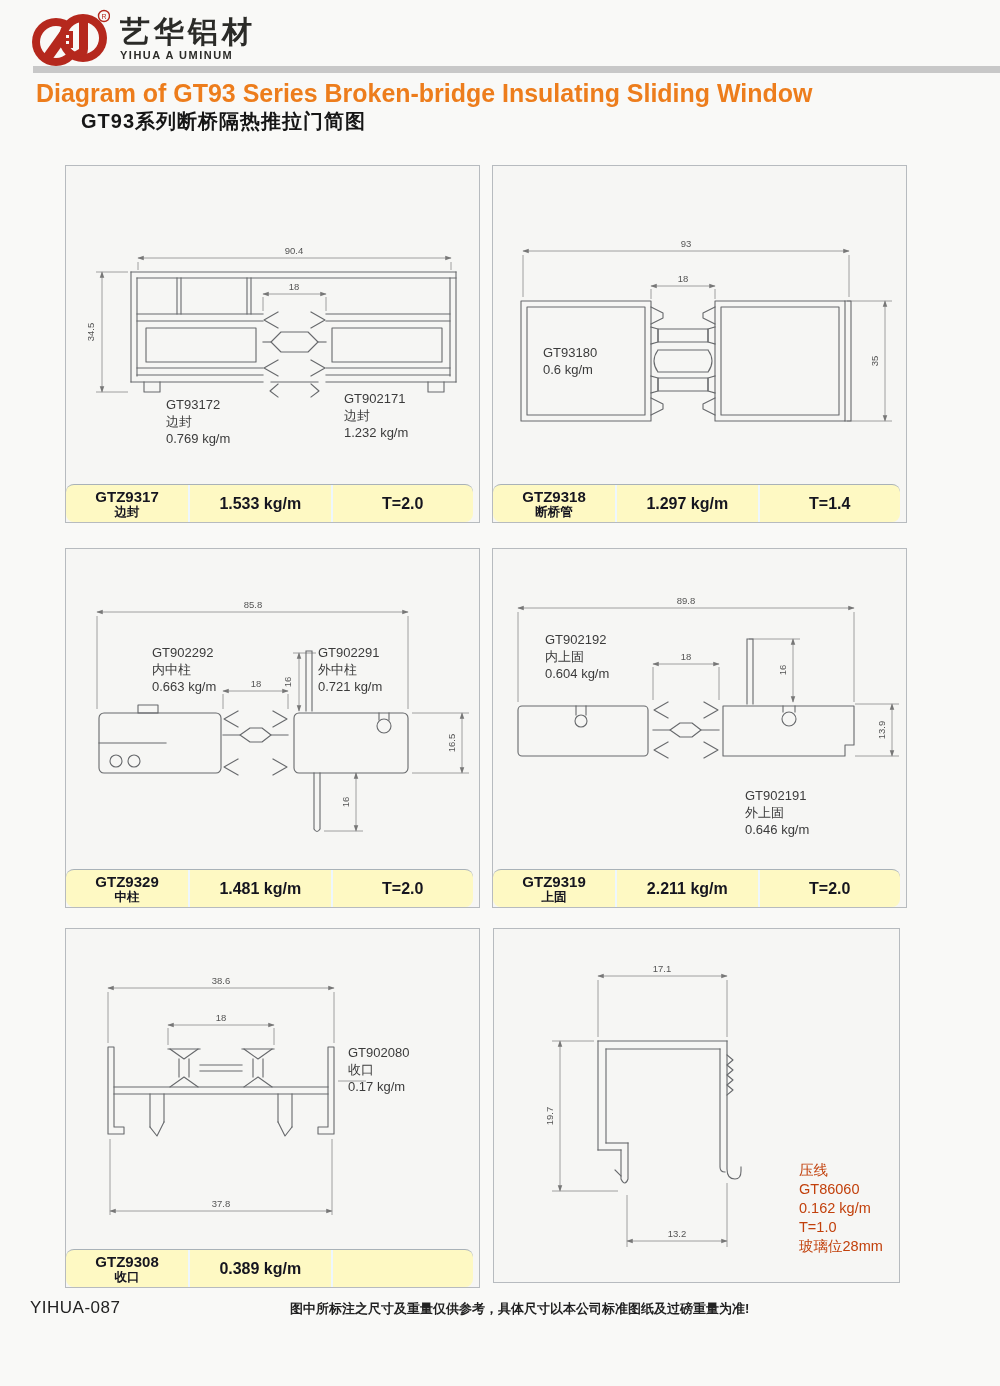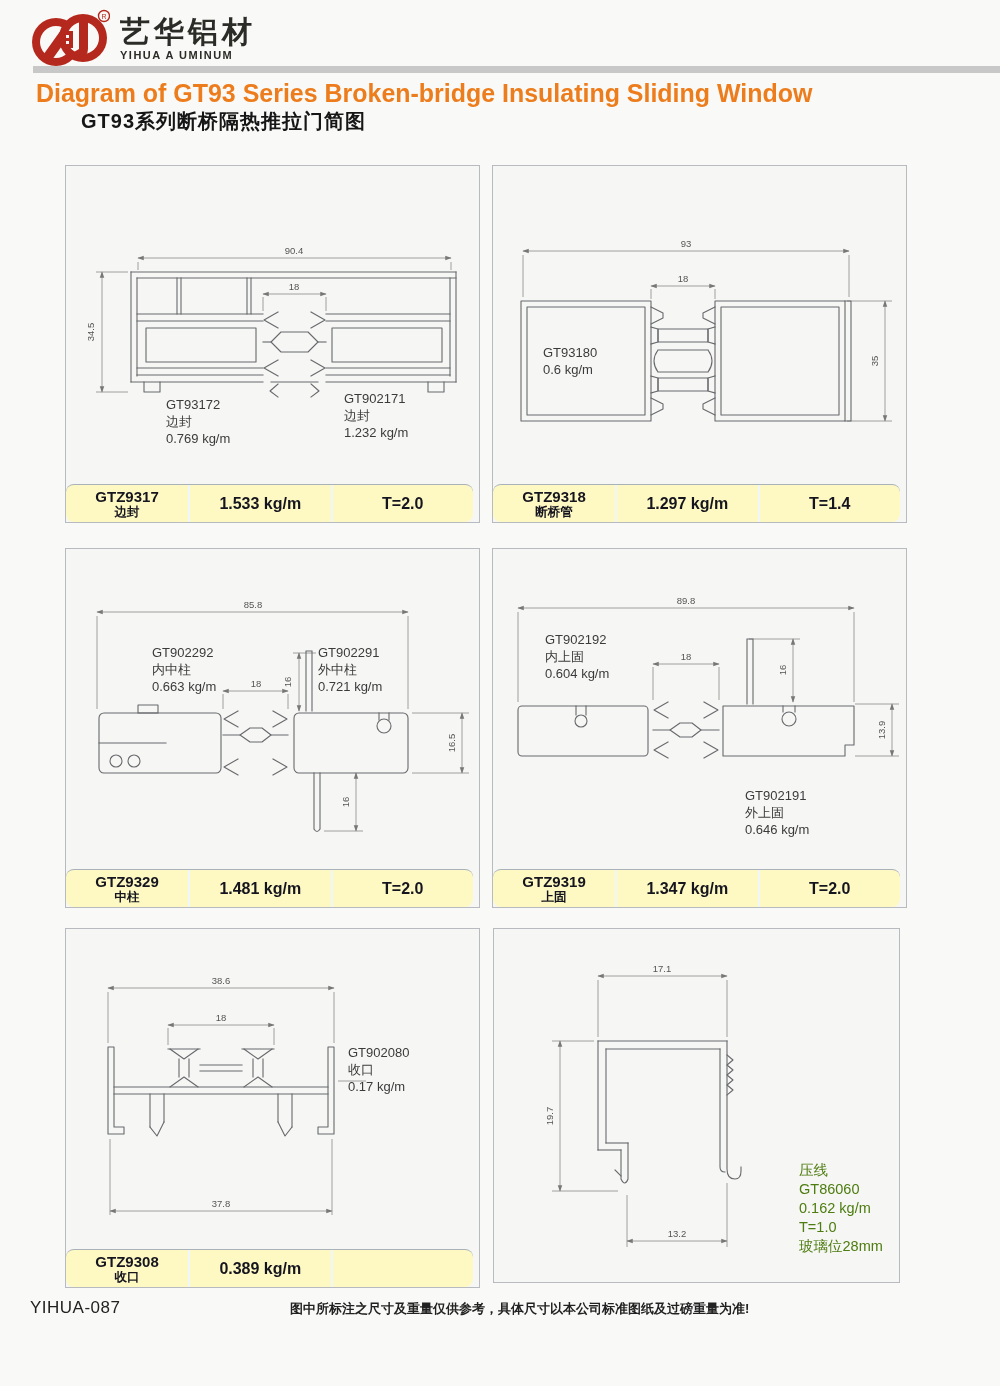--- a/index.html
+++ b/index.html
@@ -11,21 +11,21 @@
   #logo-text .en{font-size:11px;font-weight:bold;color:#2b2b28;letter-spacing:1.5px;line-height:15px;}
   #gray-bar{position:absolute;left:33px;right:0;top:66px;height:7px;background:#c8c8c8;}
   #title-en{position:absolute;left:36px;top:78px;font-size:26px;font-weight:bold;color:#ed7d1c;
             letter-spacing:0px;transform:scaleX(.96);transform-origin:left;white-space:nowrap;}
   #title-cn{position:absolute;left:37px;top:108px;font-size:20px;font-weight:bold;color:#161616;letter-spacing:1px;margin-left:44px;}
   
   .panel{position:absolute;border:1px solid #b7bbbf;background:#f6f6f4;box-sizing:border-box;}
   .draw{position:absolute;left:0;top:0;right:0;}
   .plabel{position:absolute;font-size:13px;line-height:17px;color:#3b3b3b;}
   .plabel span{display:block;}
-  .p6label{font-size:14.5px;line-height:19px;color:#4d7c0f;}
+  .p6label{font-size:14.5px;line-height:19px;color:#c2410c;}
   .bar{position:absolute;left:0;right:6px;bottom:0;height:37px;background:#fef9c3;display:flex;
        border-top:1px solid #a9b2b8;color:#15151f;border-radius:8px;}
   .bar .c{display:flex;flex-direction:column;align-items:center;justify-content:center;}
   .bar .c1{width:30%;}
   .bar .c2{width:34.5%;border-left:2px solid #eef7fd;}
   .bar .c3{flex:1;border-left:2px solid #eef7fd;}
   .bar .model{font-size:15px;font-weight:bold;line-height:16px;}
   .bar .mname{font-size:12.5px;font-weight:bold;line-height:14px;}
   .bar .val{font-size:16px;font-weight:bold;}
   
@@ -316,21 +316,21 @@
       <span>GT902191</span>
       <span>外上固</span>
       <span>0.646 kg/m</span>
     </div>
     <div class="bar">
       <div class="c c1">
         <div class="model">GTZ9319</div>
         <div class="mname">上固</div>
       </div>
       <div class="c c2">
-          <div class="val">1.347 kg/m</div>
+          <div class="val">2.211 kg/m</div>
         </div>
       <div class="c c3">
           <div class="val">T=2.0</div>
         </div>
     </div>
   </div>
 
   <div class="panel" style="left:65px;top:928px;width:415px;height:360px;">
     <svg class="draw" viewBox="0 0 415 323" width="415" height="323">
       <g>

